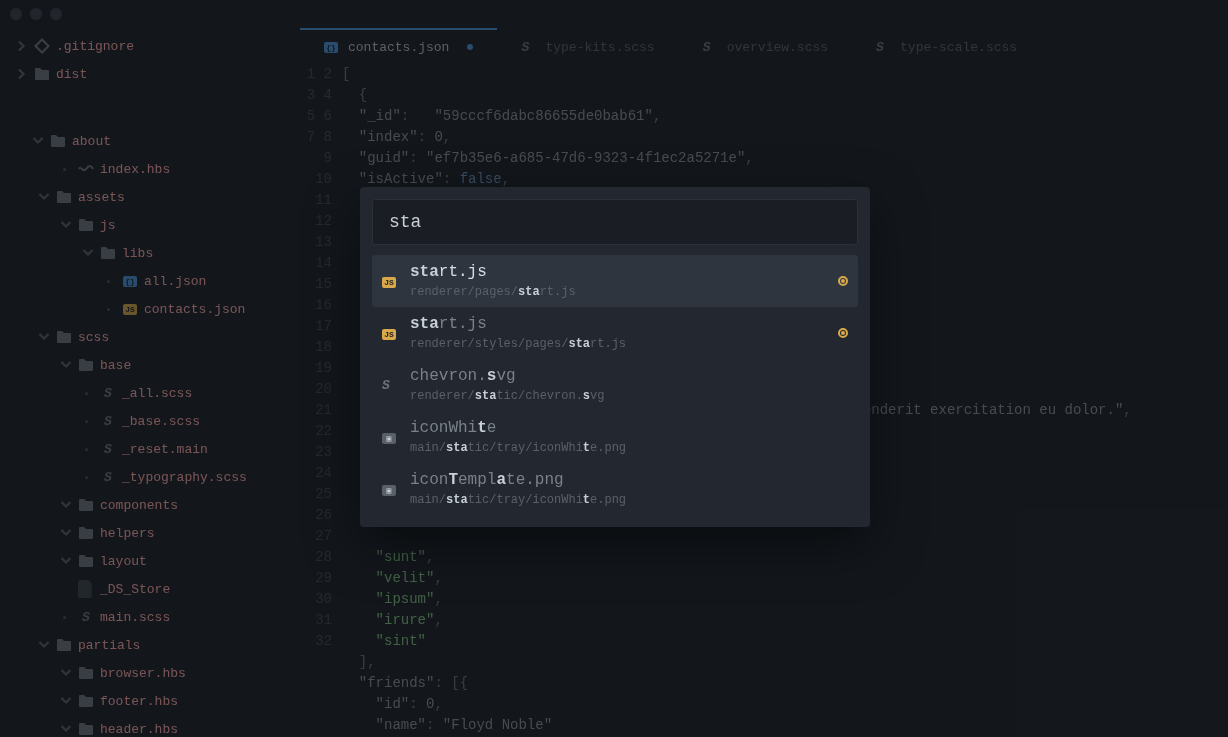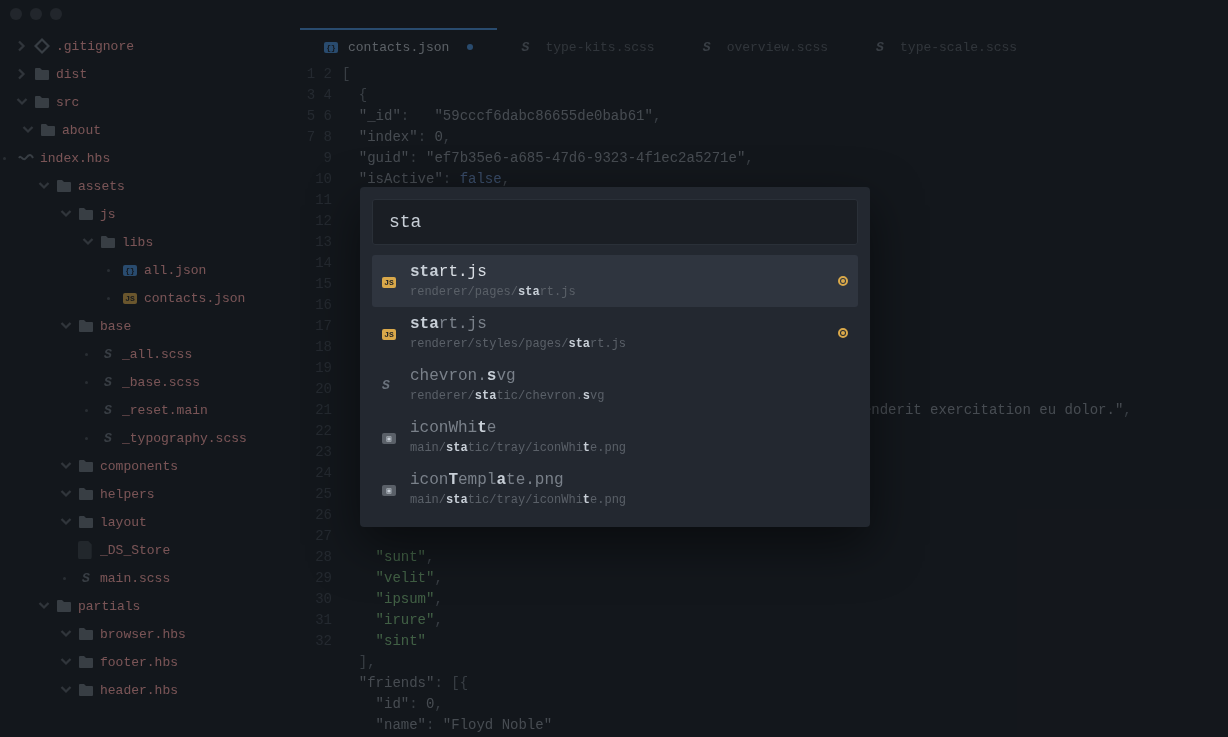--- a/index.html
+++ b/index.html
@@ -216,47 +216,34 @@
             <path d="M2 1l3 3-3 3" stroke="#5a6068" fill="none" stroke-width="1.5"></path>
           </svg>
         </span>
         <span class="ico folder">
           <svg viewBox="0 0 16 14">
             <path d="M1 2a1 1 0 011-1h4l2 2h6a1 1 0 011 1v8a1 1 0 01-1 1H2a1 1 0 01-1-1V2z"></path>
           </svg>
         </span>
         <span class="name">dist</span>
       </div>
-      <div class="tree-row" style="padding-left: 16px;">
-        <span class="chev">
-          <svg width="8" height="8" viewBox="0 0 8 8">
-            <path d="M1 2l3 3 3-3" stroke="#5a6068" fill="none" stroke-width="1.5"></path>
-          </svg>
-        </span>
-        <span class="ico folder">
-          <svg viewBox="0 0 16 14">
-            <path d="M1 2a1 1 0 011-1h4l2 2h6a1 1 0 011 1v8a1 1 0 01-1 1H2a1 1 0 01-1-1V2z"></path>
-          </svg>
-        </span>
-        <span class="name">src</span>
-      </div>
-      <div class="tree-row" style="padding-left: 22px;">
+      <div class="tree-row" style="padding-left: 32px; margin-top: 39px;">
         <span class="chev">
           <svg width="8" height="8" viewBox="0 0 8 8">
             <path d="M1 2l3 3 3-3" stroke="#5a6068" fill="none" stroke-width="1.5"></path>
           </svg>
         </span>
         <span class="ico folder">
           <svg viewBox="0 0 16 14">
             <path d="M1 2a1 1 0 011-1h4l2 2h6a1 1 0 011 1v8a1 1 0 01-1 1H2a1 1 0 01-1-1V2z"></path>
           </svg>
         </span>
         <span class="name">about</span>
       </div>
-      <div class="tree-row" style="">
+      <div class="tree-row" style="padding-left: 60px;">
         <span class="chev">
           <span class="dot-small"></span>
         </span>
         <span class="ico hbs-icon">
           <svg viewBox="0 0 16 10">
             <path d="M1 5c2-4 4 4 7 0s5-4 7 0"></path>
           </svg>
         </span>
         <span class="name">index.hbs</span>
       </div>
@@ -309,20 +296,33 @@
         <span class="name">all.json</span>
       </div>
       <div class="tree-row" style="padding-left: 104px;">
         <span class="chev">
           <span class="dot-small"></span>
         </span>
         <span class="ico">
           <span class="file-badge badge-js">JS</span>
         </span>
         <span class="name">contacts.json</span>
+      </div>
+      <div class="tree-row" style="padding-left: 38px;">
+        <span class="chev">
+          <svg width="8" height="8" viewBox="0 0 8 8">
+            <path d="M1 2l3 3 3-3" stroke="#5a6068" fill="none" stroke-width="1.5"></path>
+          </svg>
+        </span>
+        <span class="ico folder">
+          <svg viewBox="0 0 16 14">
+            <path d="M1 2a1 1 0 011-1h4l2 2h6a1 1 0 011 1v8a1 1 0 01-1 1H2a1 1 0 01-1-1V2z"></path>
+          </svg>
+        </span>
+        <span class="name">scss</span>
       </div>
       <div class="tree-row" style="padding-left: 60px;">
         <span class="chev">
           <svg width="8" height="8" viewBox="0 0 8 8">
             <path d="M1 2l3 3 3-3" stroke="#5a6068" fill="none" stroke-width="1.5"></path>
           </svg>
         </span>
         <span class="ico folder">
           <svg viewBox="0 0 16 14">
             <path d="M1 2a1 1 0 011-1h4l2 2h6a1 1 0 011 1v8a1 1 0 01-1 1H2a1 1 0 01-1-1V2z"></path>

